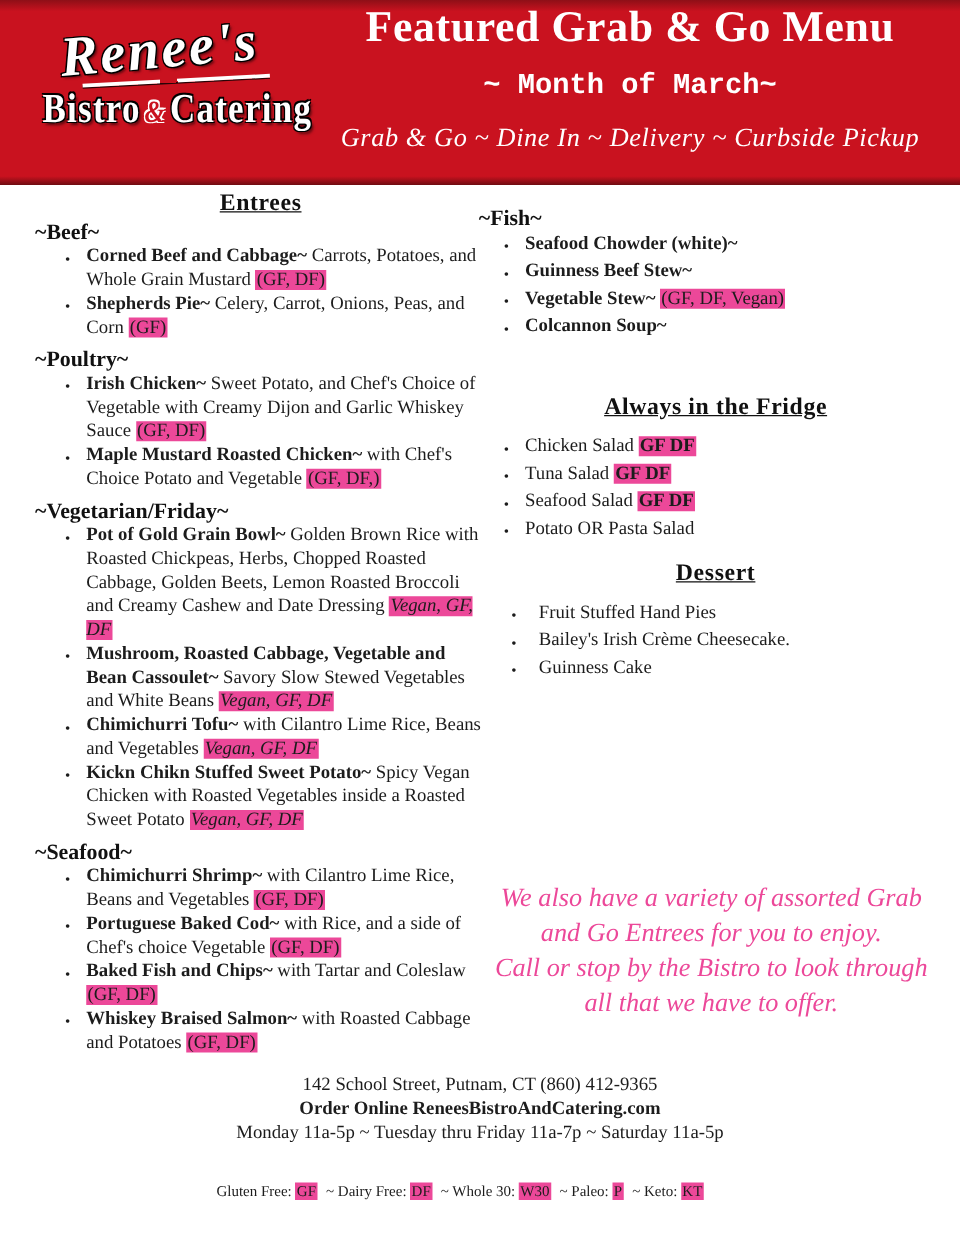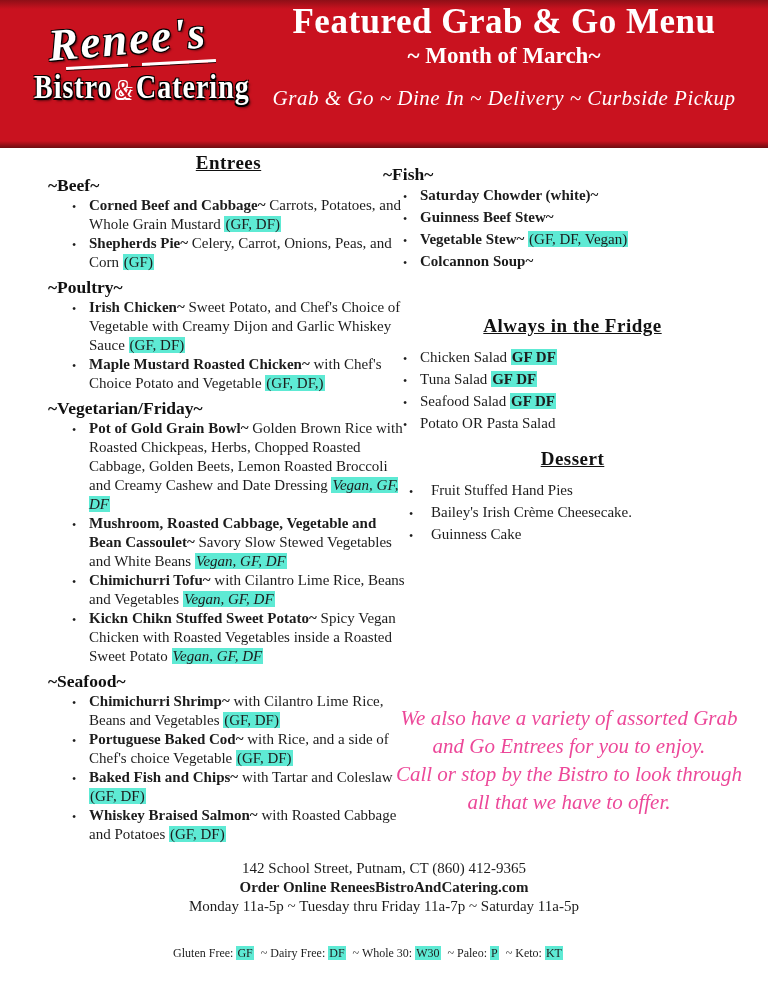--- a/index.html
+++ b/index.html
@@ -31,39 +31,39 @@
   .logo-bistro {
     font-weight:bold; font-size:28px; letter-spacing:1px; white-space:nowrap;
     transform:scaleY(1.18); transform-origin:top left;
   }
   .amp {
     color:#c9121f; font-style:italic; font-size:21px; padding:0 3px;
     text-shadow:-1px -1px 0 #fff, 1px -1px 0 #fff, -1px 1px 0 #fff, 1px 1px 0 #fff;
   }
   .htitle { flex:1; text-align:center; padding-top:2px; }
   .main-title { font-size:35px; font-weight:bold; letter-spacing:.5px; }
-  .sub-title  { font-size:23px; font-weight:bold; margin-top:1px; }
+  .sub-title  { font-size:23px; font-weight:bold; margin-top:13px;font-family:Liberation Mono, monospace; }
   .tagline    { font-size:21px; font-style:italic; margin-top:17px; letter-spacing:.5px; }
 
   
-  .col-left  { position:absolute; left:28px;  top:152px; width:361px;margin-left:20px; }
+  .col-left  { position:absolute; left:28px;  top:152px; width:361px; }
   .col-right { position:absolute; left:383px; top:164px; width:379px; }
 
   .center-head {
     font-weight:bold; font-size:19px; text-decoration:underline;
     text-align:center; color:#111; letter-spacing:.5px;
   }
   .sec-head { font-weight:bold; font-size:17.5px; color:#111; }
   .section + .section { margin-top:5px; }
   .entrees-heading { margin-bottom:1px; }
 
   .mi { display:flex; margin-left:24px; font-size:15px; line-height:19px; }
   .bu { width:17px; flex:none; font-size:12px; padding-top:2px; }
   .t  { flex:1; }
-  mark { background:#5eead4; padding:0 1px; color:#1c1c1c; }
+  mark { background:#ec4899; padding:0 1px; color:#1c1c1c; }
   mark.ital { font-style:italic; }
   mark.boldital { font-weight:bold; }
 
   .soups .mi, .fridge .mi { margin-left:20px; line-height:20px; }
   .fridge-head { margin:42px auto 10px; width:340px; }
   .dessert-head { margin:13px auto 10px; width:340px; }
   .dessert .mi { margin-left:26px; line-height:20px; }
   .dessert .bu { width:22px; }
 
   .promo {
@@ -184,21 +184,21 @@
     </div>
   </div>
 </div>
 
 <div class="col-right">
 
   <div class="soups">
     <div class="sec-head">~Fish~</div>
     <div class="mi">
       <span class="bu">•</span>
-      <span class="t"><b>Saturday Chowder (white)~</b></span>
+      <span class="t"><b>Seafood Chowder (white)~</b></span>
     </div>
     <div class="mi">
       <span class="bu">•</span>
       <span class="t"><b>Guinness Beef Stew~</b></span>
     </div>
     <div class="mi">
       <span class="bu">•</span>
       <span class="t"><b>Vegetable Stew~</b>
         <mark>(GF, DF, Vegan)</mark></span>
     </div>

